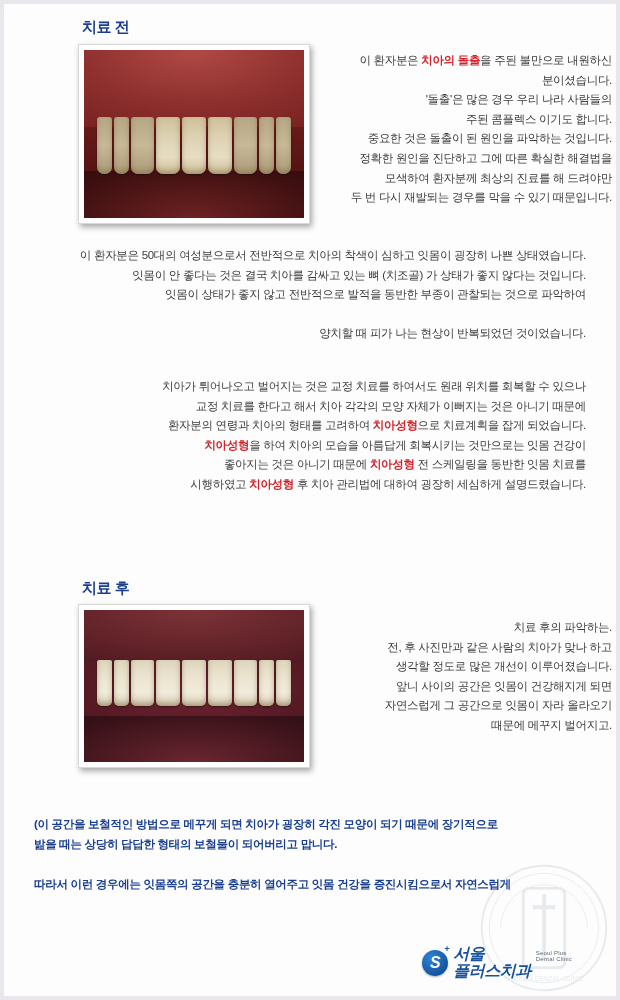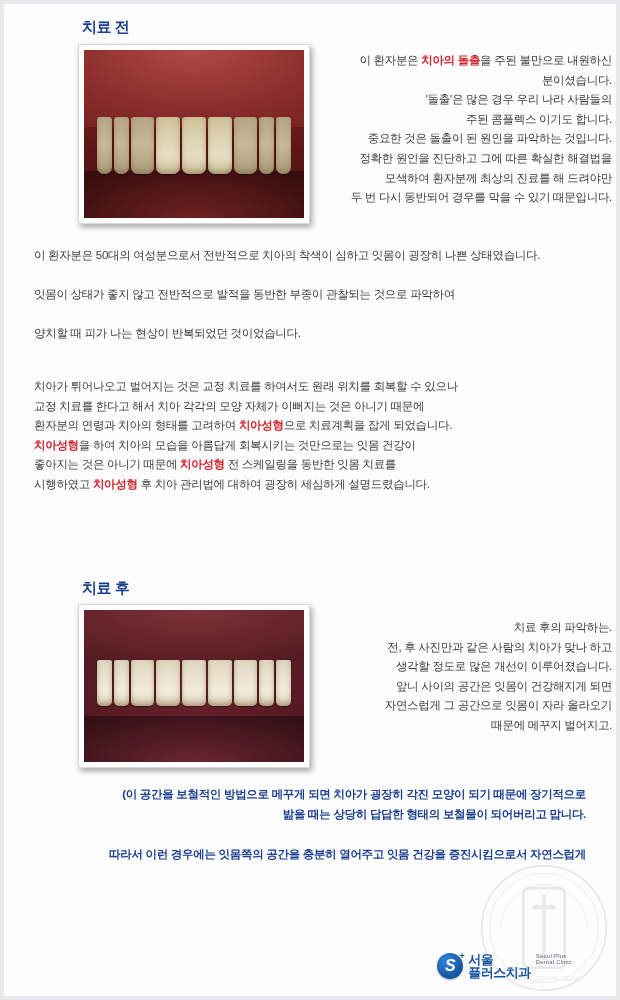--- a/index.html
+++ b/index.html
@@ -130,35 +130,35 @@
 
   
   .para {
     position: absolute;
     font-size: 11.5px;
     line-height: 19.6px;
     color: #3a3a3a;
     letter-spacing: -0.3px;
   }
   .para.right-col { left: 322px; width: 286px; text-align: right; }
-  .para.center { left: 30px; width: 552px; text-align: left; }
+  .para.center { left: 30px; width: 552px; text-align: right; }
 
   #text-before-right { top: 47px; }
   #text-after-right  { top: 614px; }
   #text-block-1 { top: 242px; }
   #text-block-2 { top: 373px; }
 
   .hl { color: #d2222a; font-weight: bold; }
 
   .closing {
     position: absolute;
     left: 30px;
     width: 552px;
-    top: 780px;
-    text-align: right;
+    top: 810px;
+    text-align: left;
     font-size: 11.5px;
     line-height: 20px;
     color: #1a3f8f;
     font-weight: bold;
     letter-spacing: -0.3px;
   }
 
   
   .watermark {
     position: absolute;
@@ -188,25 +188,26 @@
     font-size: 16px;
     font-weight: bold;
     font-style: italic;
     display: flex;
     align-items: center;
     justify-content: center;
     box-shadow: 0 1px 2px rgba(0,0,0,0.3);
   }
   .logo-text-wrap { line-height: 1.05; }
   .logo-kr {
-    font-size: 13px;
+    font-size: 16px;
     font-weight: bold;
     color: #1752a0;
     letter-spacing: -0.5px;
     display: block;
+    font-style: italic;
   }
   .logo-en {
     font-size: 6px;
     color: #5d6876;
     letter-spacing: 0.2px;
     display: block;
   }
   .logo-plus {
     position: absolute;
     left: 22px;
@@ -241,26 +242,26 @@
     </div>
 
     <div class="para right-col" id="text-before-right">
       <span>이 환자분은 <span class="hl" style="color: rgb(210, 34, 42);">치아의 돌출</span>을 주된 불만으로 내원하신</span><br>
       <span>분이셨습니다.</span><br>
       <span>'돌출'은 많은 경우 우리 나라 사람들의</span><br>
       <span>주된 콤플렉스 이기도 합니다.</span><br>
       <span>중요한 것은 돌출이 된 원인을 파악하는 것입니다.</span><br>
       <span>정확한 원인을 진단하고 그에 따른 확실한 해결법을</span><br>
       <span>모색하여 환자분께 최상의 진료를 해 드려야만</span><br>
-      <span>두 번 다시 동반되어 경우를 막을 수 있기 때문입니다.</span>
+      <span>두 번 다시 재발되는 경우를 막을 수 있기 때문입니다.</span>
     </div>
 
     <div class="para center" id="text-block-1">
       <span>이 환자분은 50대의 여성분으로서 전반적으로 치아의 착색이 심하고 잇몸이 굉장히 나쁜 상태였습니다.</span><br>
-      <br>
+      <span>잇몸이 안 좋다는 것은 결국 치아를 감싸고 있는 뼈 (치조골) 가 상태가 좋지 않다는 것입니다.</span><br>
       <span>잇몸이 상태가 좋지 않고 전반적으로 발적을 동반한 부종이 관찰되는 것으로 파악하여</span><br>
       <br>
       <span>양치할 때 피가 나는 현상이 반복되었던 것이었습니다.</span>
     </div>
 
     <div class="para center" id="text-block-2">
       <span>치아가 튀어나오고 벌어지는 것은 교정 치료를 하여서도 원래 위치를 회복할 수 있으나</span><br>
       <span>교정 치료를 한다고 해서 치아 각각의 모양 자체가 이뻐지는 것은 아니기 때문에</span><br>
       <span>환자분의 연령과 치아의 형태를 고려하여 <span class="hl" style="color: rgb(210, 34, 42);">치아성형</span>으로 치료계획을 잡게 되었습니다.</span><br>
       <span><span class="hl" style="color: rgb(210, 34, 42);">치아성형</span>을 하여 치아의 모습을 아름답게 회복시키는 것만으로는 잇몸 건강이</span><br>

